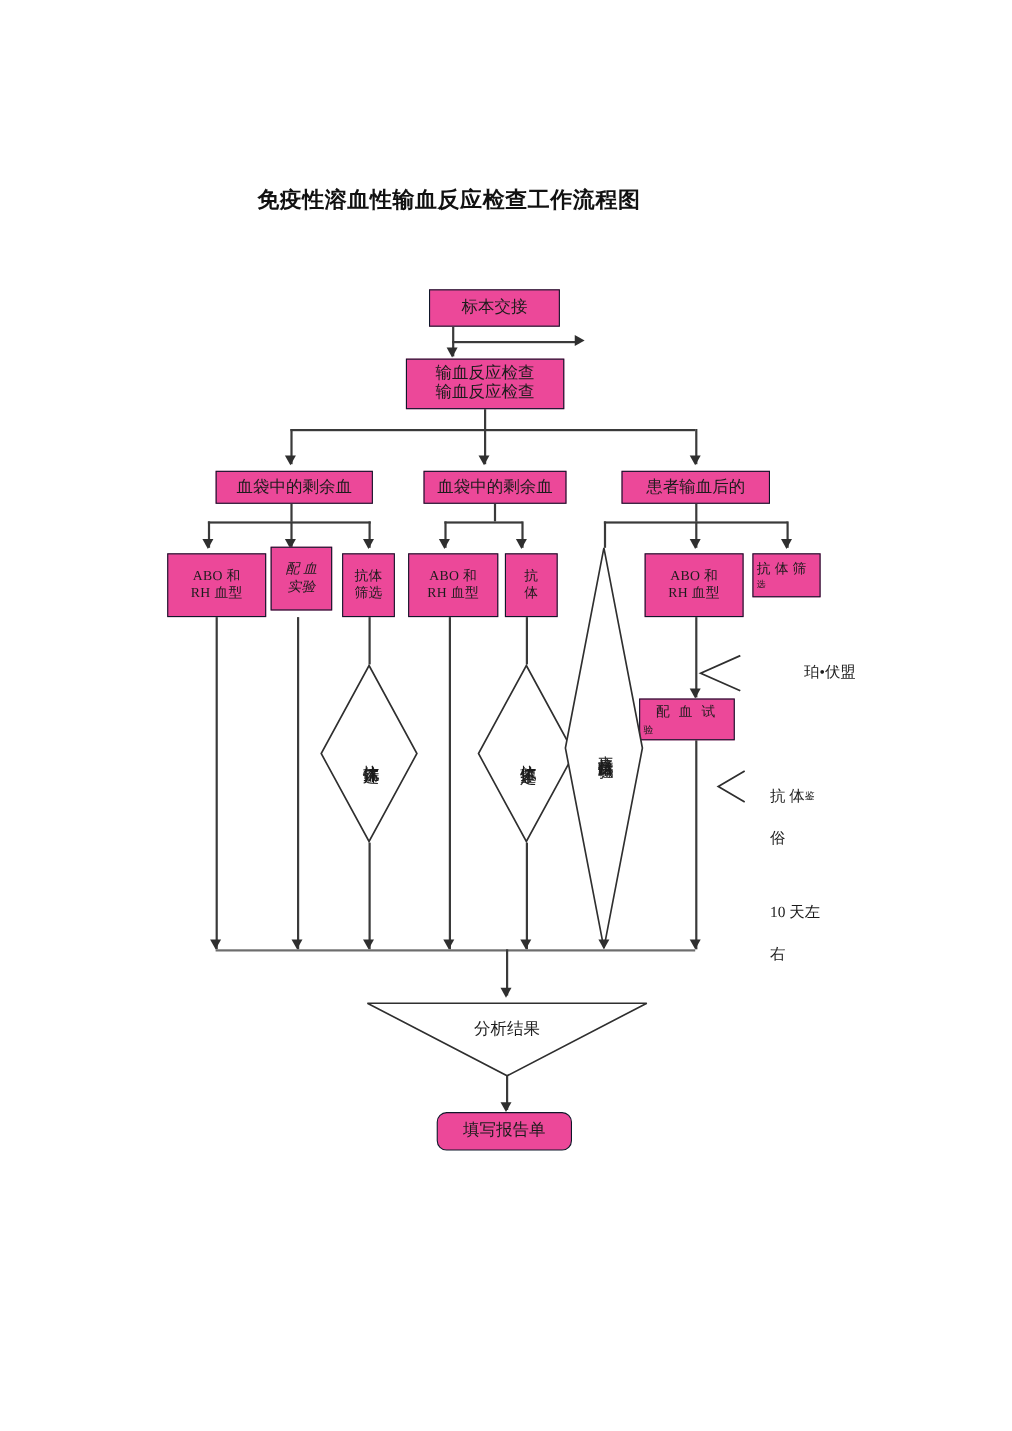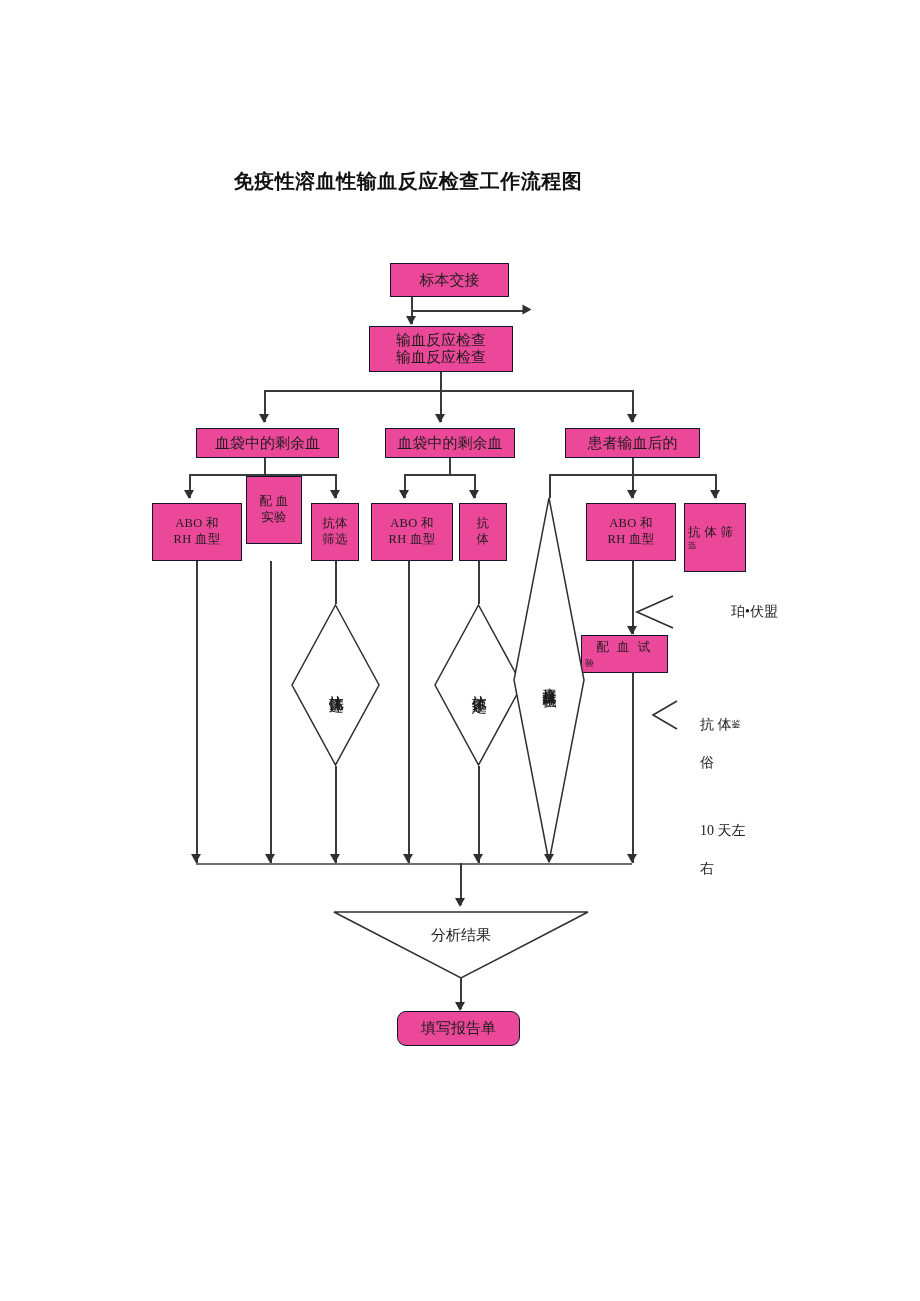--- a/index.html
+++ b/index.html
@@ -225,21 +225,21 @@
   <div class="vline" style="left:632px; top:474px; height:24px;"></div>
   <div class="arrow" style="left:627px; top:490px;"></div>
   <div class="vline" style="left:715px; top:474px; height:24px;"></div>
   <div class="arrow" style="left:710px; top:490px;"></div>
 
   <div class="node small two-line" style="left:152px; top:503px; width:90px; height:58px;">
     <span class="ln">ABO 和</span>
     <span class="ln">RH 血型</span>
   </div>
 
-  <div class="node small two-line" style="left:246px; top:476px; width:56px; height:68px;">
+  <div class="node small two-line" style="left:246px; top:497px; width:56px; height:58px;font-style:italic;">
     <span class="ln">配 血</span>
     <span class="ln">实验</span>
   </div>
 
   <div class="node small two-line" style="left:311px; top:503px; width:48px; height:58px;">
     <span class="ln">抗体</span>
     <span class="ln">筛选</span>
   </div>
 
   <div class="node small two-line" style="left:371px; top:503px; width:82px; height:58px;">
@@ -250,21 +250,21 @@
   <div class="node small two-line" style="left:459px; top:503px; width:48px; height:58px;">
     <span class="ln">抗</span>
     <span class="ln">体</span>
   </div>
 
   <div class="node small two-line" style="left:586px; top:503px; width:90px; height:58px;">
     <span class="ln">ABO 和</span>
     <span class="ln">RH 血型</span>
   </div>
 
-  <div class="node small" style="left:684px; top:503px; width:62px; height:69px; flex-direction:column; align-items:flex-start; justify-content:center; padding-left:3px;">
+  <div class="node small" style="left:684px; top:503px; width:62px; height:40px; flex-direction:column; align-items:flex-start; justify-content:center; padding-left:3px;">
     <span class="ln">抗 体 筛</span>
     <span class="ln" style="font-size:8px; line-height:1; margin-top:2px;">选</span>
   </div>
 
   <div class="vline" style="left:196px; top:561px; height:302px;"></div>
   <div class="arrow" style="left:191px; top:854px;"></div>
 
   <div class="vline" style="left:270px; top:561px; height:302px;"></div>
   <div class="arrow" style="left:265px; top:854px;"></div>
 

